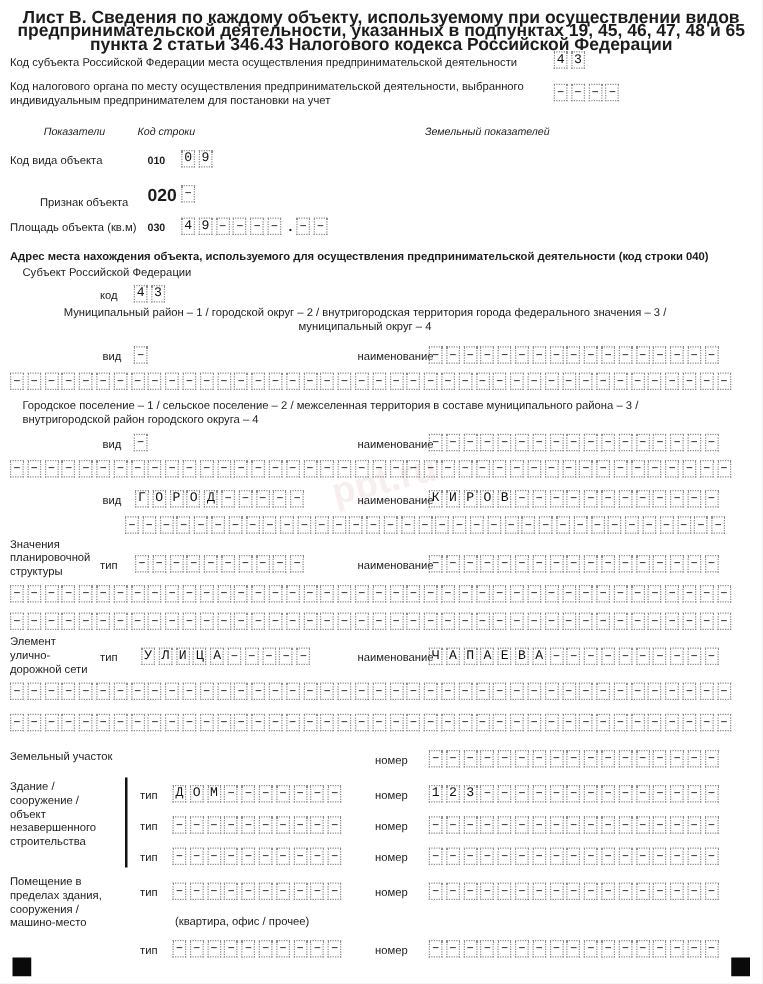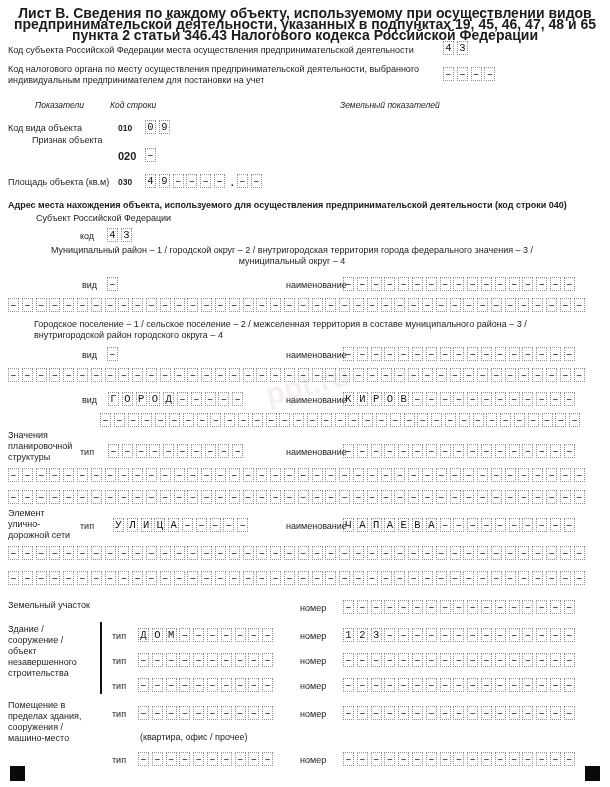--- a/index.html
+++ b/index.html
@@ -46,22 +46,22 @@
   <div class="abs ital" style="left:110px;top:100px;">Код строки</div>
   <div class="abs ital" style="left:340px;top:100px;">Земельный показателей</div>
 
   <div class="abs lab" style="left:8px;top:123px;">Код вида объекта</div>
   <div class="abs lab" style="left:118px;top:123px;font-weight:bold;font-size:8.5px;">010</div>
   <div class="abs cells" style="left:145px;top:120px;">
       <span class="cell">0</span>
       <span class="cell">9</span>
     </div>
 
-  <div class="abs lab" style="left:8px;top:135px;padding-left:24px;">Признак объекта</div>
-  <div class="abs lab" style="left:118px;top:151px;font-weight:bold;font-size:11px;">020</div>
+  <div class="abs lab" style="left:8px;top:157px;padding-left:24px;">Признак объекта</div>
+  <div class="abs lab" style="left:118px;top:151px;font-weight:bold;font-size:14px;">020</div>
   <div class="abs cells" style="left:145px;top:148px;">
       <span class="cell">–</span>
     </div>
 
   <div class="abs lab" style="left:8px;top:177px;">Площадь объекта (кв.м)</div>
   <div class="abs lab" style="left:118px;top:177px;font-weight:bold;font-size:8.5px;">030</div>
   <div class="abs cells" style="left:145px;top:174px;">
       <span class="cell">4</span>
       <span class="cell">9</span>
       <span class="cell">–</span>
@@ -69,21 +69,21 @@
       <span class="cell">–</span>
       <span class="cell">–</span>
     </div>
   <div class="abs dot" style="left:229px;top:177px;">.</div>
   <div class="abs cells" style="left:237px;top:174px;">
       <span class="cell">–</span>
       <span class="cell">–</span>
     </div>
 
   <div class="abs lab" style="left:8px;top:200px;width:596px;font-weight:bold;">Адрес места нахождения объекта, используемого для осуществления предпринимательской деятельности (код строки 040)</div>
-  <div class="abs lab" style="left:36px;top:213px;">Субъект Российской Федерации</div>
+  <div class="abs lab" style="left:18px;top:213px;">Субъект Российской Федерации</div>
   <div class="abs lab" style="left:80px;top:231px;">код</div>
   <div class="abs cells" style="left:107px;top:228px;">
       <span class="cell">4</span>
       <span class="cell">3</span>
     </div>
 
   <div class="abs lab" style="left:18px;top:245px;width:548px;text-align:center;">Муниципальный район – 1 / городской округ – 2 / внутригородская территория города федерального значения – 3 / муниципальный округ – 4</div>
   <div class="abs lab" style="left:82px;top:280px;">вид</div>
   <div class="abs cells" style="left:107px;top:277px;">
       <span class="cell">–</span>
@@ -146,21 +146,21 @@
       <span class="cell">–</span>
       <span class="cell">–</span>
       <span class="cell">–</span>
       <span class="cell">–</span>
       <span class="cell">–</span>
       <span class="cell">–</span>
       <span class="cell">–</span>
       <span class="cell">–</span>
     </div>
 
-  <div class="abs lab" style="left:34px;top:319px;width:548px;">Городское поселение – 1 / сельское поселение – 2 / межселенная территория в составе муниципального района – 3 / внутригородской район городского округа – 4</div>
+  <div class="abs lab" style="left:18px;top:319px;width:548px;">Городское поселение – 1 / сельское поселение – 2 / межселенная территория в составе муниципального района – 3 / внутригородской район городского округа – 4</div>
   <div class="abs lab" style="left:82px;top:350px;">вид</div>
   <div class="abs cells" style="left:107px;top:347px;">
       <span class="cell">–</span>
     </div>
   <div class="abs lab" style="left:286px;top:350px;">наименование</div>
   <div class="abs cells" style="left:343px;top:347px;">
       <span class="cell">–</span>
       <span class="cell">–</span>
       <span class="cell">–</span>
       <span class="cell">–</span>

